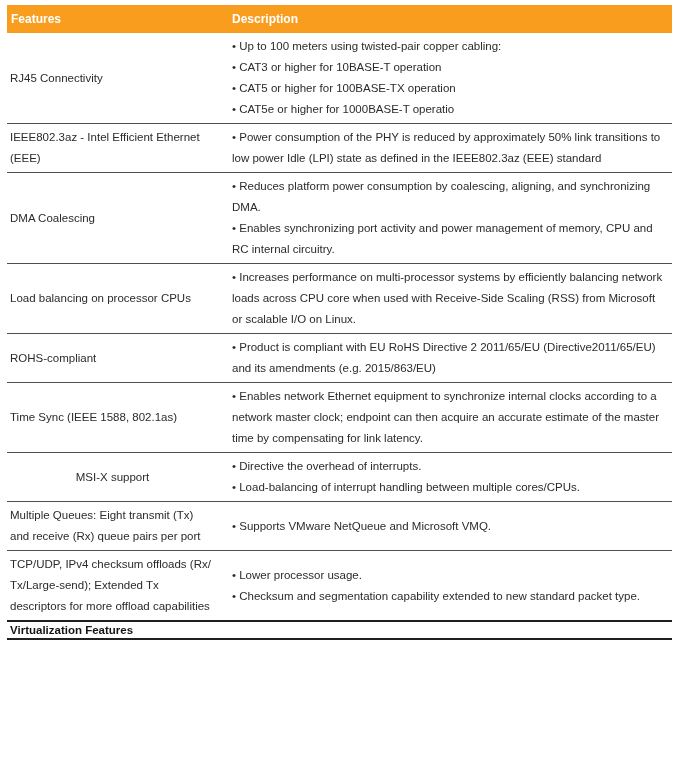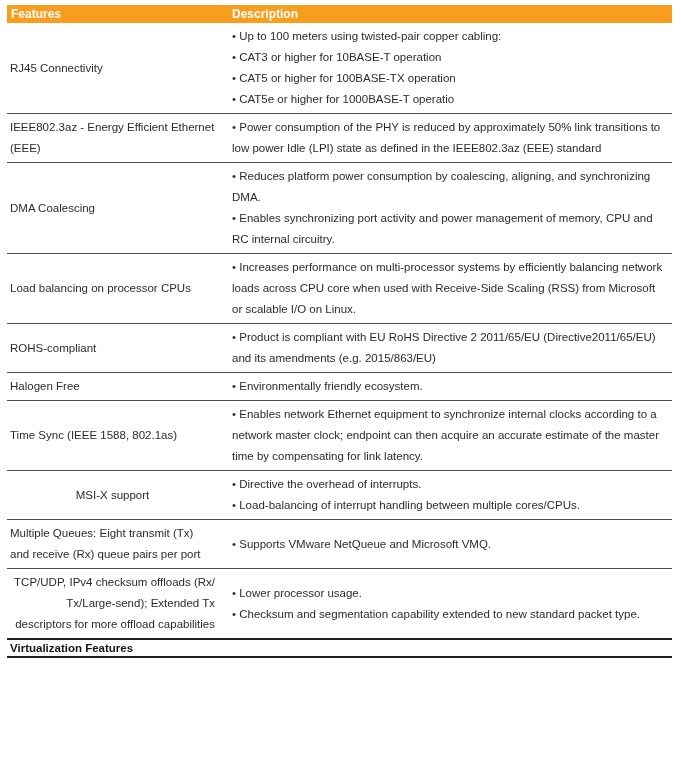--- a/index.html
+++ b/index.html
@@ -27,21 +27,21 @@
     width: 665px;
     border-collapse: collapse;
     table-layout: fixed;
   }
   thead th {
     background: var(--header-bg);
     color: var(--header-text);
     font-size: 12px;
     font-weight: bold;
     text-align: left;
-    height: 18px;
+    height: 28px;
     padding: 0;
     vertical-align: middle;
   }
   thead th.features-col { padding-left: 4px; }
   thead th.description-col { padding-left: 7px; }
 
   tr.section-row td {
     font-size: 11.5px;
     font-weight: bold;
     color: var(--section-text);
@@ -90,21 +90,21 @@
         <tr class="feature-row">
           <td class="feature-cell" style="height: 88px;">RJ45 Connectivity</td>
           <td class="desc-cell">
             <div class="bullet-line">• Up to 100 meters using twisted-pair copper cabling:</div>
             <div class="bullet-line">• CAT3 or higher for 10BASE-T operation</div>
             <div class="bullet-line">• CAT5 or higher for 100BASE-TX operation</div>
             <div class="bullet-line">• CAT5e or higher for 1000BASE-T operatio</div>
           </td>
         </tr>
         <tr class="feature-row">
-          <td class="feature-cell" style="height: 44px;">IEEE802.3az - Energy Efficient Ethernet (EEE)</td>
+          <td class="feature-cell" style="height: 44px;">IEEE802.3az - Intel Efficient Ethernet (EEE)</td>
           <td class="desc-cell">
             <div class="bullet-line">• Power consumption of the PHY is reduced by approximately 50% link transitions to low power Idle (LPI) state as defined in the IEEE802.3az (EEE) standard</div>
           </td>
         </tr>
         <tr class="feature-row">
           <td class="feature-cell" style="height: 78px; margin-left: 13px;">DMA Coalescing</td>
           <td class="desc-cell">
             <div class="bullet-line">• Reduces platform power consumption by coalescing, aligning, and synchronizing DMA.</div>
             <div class="bullet-line">• Enables synchronizing port activity and power management of memory, CPU and RC internal circuitry.</div>
           </td>
@@ -115,46 +115,40 @@
             <div class="bullet-line">• Increases performance on multi-processor systems by efficiently balancing network loads across CPU core when used with Receive-Side Scaling (RSS) from Microsoft or scalable I/O on Linux.</div>
           </td>
         </tr>
         <tr class="feature-row">
           <td class="feature-cell" style="height: 43px;">ROHS-compliant</td>
           <td class="desc-cell">
             <div class="bullet-line">• Product is compliant with EU RoHS Directive 2 2011/65/EU (Directive2011/65/EU) and its amendments (e.g. 2015/863/EU)</div>
           </td>
         </tr>
         <tr class="feature-row">
-          <td class="feature-cell" style="height: 22px;">Halogen Free</td>
-          <td class="desc-cell">
-            <div class="bullet-line">• Environmentally friendly ecosystem.</div>
-          </td>
-        </tr>
-        <tr class="feature-row">
           <td class="feature-cell" style="height: 65px;">Time Sync (IEEE 1588, 802.1as)</td>
           <td class="desc-cell">
             <div class="bullet-line">• Enables network Ethernet equipment to synchronize internal clocks according to a network master clock; endpoint can then acquire an accurate estimate of the master time by compensating for link latency.</div>
           </td>
         </tr>
         <tr class="feature-row">
           <td class="feature-cell" style="height: 45px; text-align: center;">MSI-X support</td>
           <td class="desc-cell">
             <div class="bullet-line">• Directive the overhead of interrupts.</div>
             <div class="bullet-line">• Load-balancing of interrupt handling between multiple cores/CPUs.</div>
           </td>
         </tr>
         <tr class="feature-row">
           <td class="feature-cell" style="height: 40px;">Multiple Queues: Eight transmit (Tx) and receive (Rx) queue pairs per port</td>
           <td class="desc-cell">
             <div class="bullet-line">• Supports VMware NetQueue and Microsoft VMQ.</div>
           </td>
         </tr>
         <tr class="feature-row">
-          <td class="feature-cell" style="height: 60px; text-align: right;">TCP/UDP, IPv4 checksum offloads (Rx/ Tx/Large-send); Extended Tx descriptors for more offload capabilities</td>
+          <td class="feature-cell" style="height: 60px;">TCP/UDP, IPv4 checksum offloads (Rx/ Tx/Large-send); Extended Tx descriptors for more offload capabilities</td>
           <td class="desc-cell">
             <div class="bullet-line">• Lower processor usage.</div>
             <div class="bullet-line">• Checksum and segmentation capability extended to new standard packet type.</div>
           </td>
         </tr>
         <tr class="section-row">
           <td colspan="2" class="section-cell">Virtualization Features</td>
         </tr>
       </tbody>
   </table>

